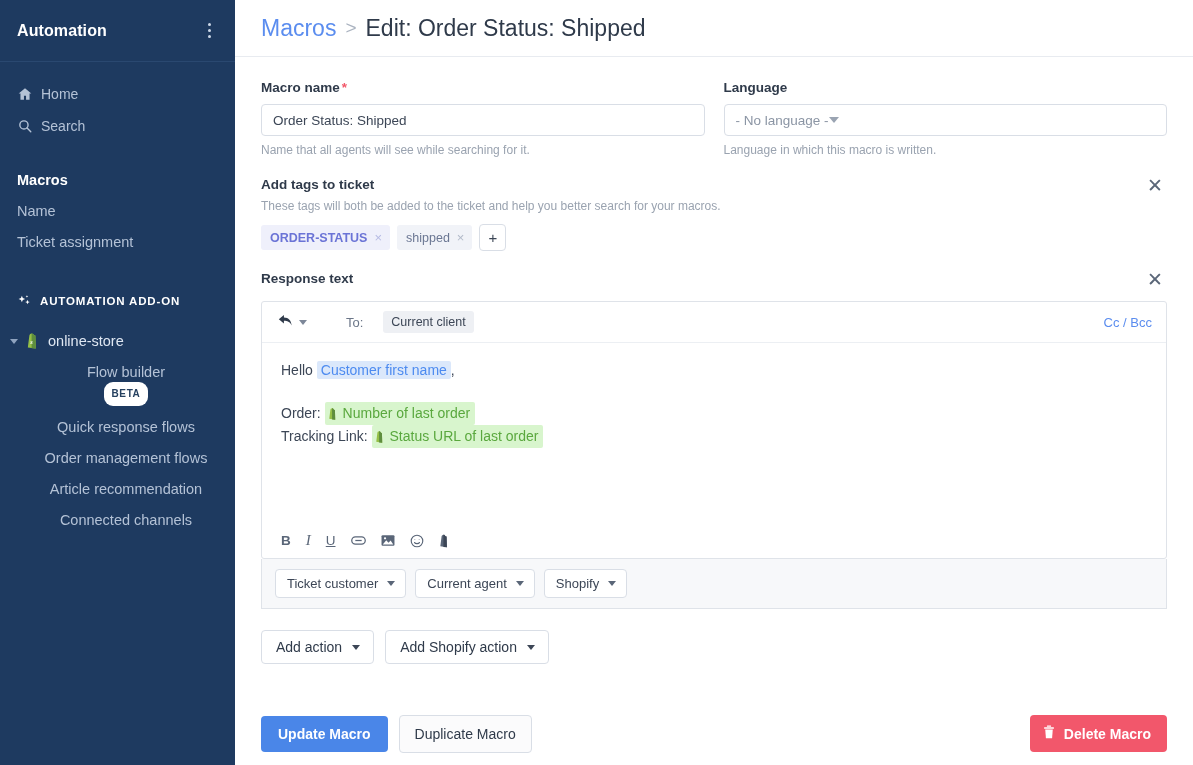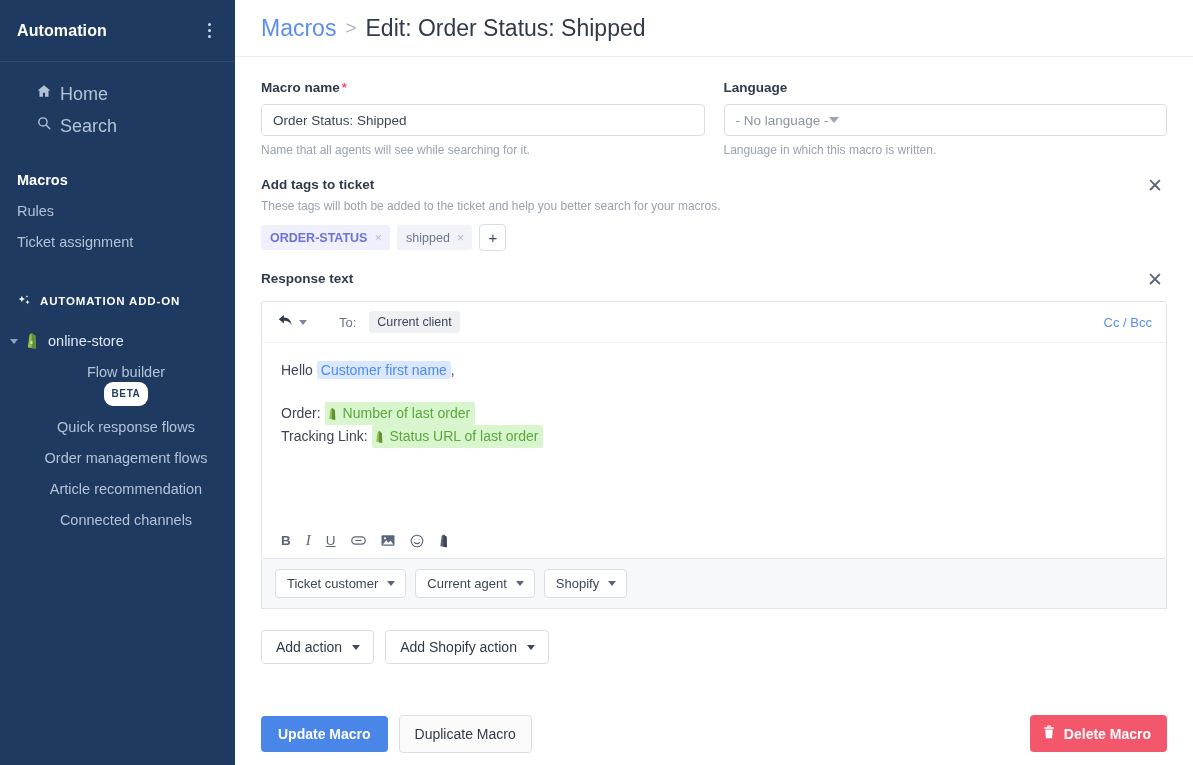--- a/index.html
+++ b/index.html
@@ -25,23 +25,23 @@
     border-bottom: 1px solid #2a4870;
   }
   .sb-title {
     color: #ffffff; font-size: 16px; font-weight: bold; letter-spacing: .1px;
   }
   .kebab { display: flex; flex-direction: column; gap: 2.5px; cursor: pointer; padding: 4px 6px; }
   .kebab i { width: 3.5px; height: 3.5px; border-radius: 50%; background: #cdd8e8; display: block; }
 
   .sb-nav { padding-top: 16px; }
   .sb-row {
-    display: flex; align-items: flex-start; gap: 9px;
-    padding: 6px 17px; color: #b4c2d6; font-size: 18px;
-    cursor: pointer; line-height: 20px; margin-left: 19px;
+    display: flex; align-items: center; gap: 9px;
+    padding: 6px 17px; color: #b4c2d6; font-size: 14px;
+    cursor: pointer; line-height: 20px;
   }
   .sb-ico { width: 15px; display: inline-flex; align-items: center; justify-content: center; }
   .sb-ico svg { display: block; }
 
   .sb-group { margin-top: 22px; }
   .sb-item {
     padding: 5.5px 17px; font-size: 14.5px; color: #b4c2d6; cursor: pointer; line-height: 20px;
   }
   .sb-item.active { color: #ffffff; font-weight: bold; }
 
@@ -124,21 +124,21 @@
   .tagadd {
     width: 27px; height: 27px; border: 1px solid #d9dee6; border-radius: 4px;
     background: #fff; color: #3c4656; font-size: 15px; line-height: 1;
     display: flex; align-items: center; justify-content: center; cursor: pointer;
   }
 
   
   .editor { border: 1px solid #dfe3e9; border-radius: 3px; margin-top: 12px; background: #fff; }
   .ed-top {
     height: 41px; border-bottom: 1px solid #eceff3;
-    display: flex; align-items: center; padding: 0 14px 0 16px; gap: 13px;
+    display: flex; align-items: center; padding: 0 14px 0 16px; gap: 20px;
   }
   .reply-wrap { display: flex; align-items: center; gap: 6px; cursor: pointer; }
   .minicaret {
     width: 0; height: 0; border-left: 4px solid transparent; border-right: 4px solid transparent;
     border-top: 5px solid #7d8799;
   }
   .to-lbl { color: #6b7688; font-size: 13px; margin-left: 19px; }
   .to-chip {
     background: #eef0f4; color: #3c4656; font-size: 12.5px; border-radius: 3px;
     padding: 4px 8px; cursor: pointer;
@@ -246,21 +246,21 @@
         </span>
         <span>Search</span>
       </div>
     </nav>
 
     <div class="sb-group">
       <div class="sb-item active">
         <span>Macros</span>
       </div>
       <div class="sb-item">
-        <span>Rules</span>
+        <span>Name</span>
       </div>
       <div class="sb-item">
         <span>Ticket assignment</span>
       </div>
     </div>
 
     <div class="sb-section">
       <span class="sb-ico">
         <svg width="15" height="15" viewBox="0 0 16 16" fill="#ffffff">
           <path d="M5.2 1.8 6.2 4.3 8.7 5.3 6.2 6.3 5.2 8.8 4.2 6.3 1.7 5.3 4.2 4.3z"></path>

